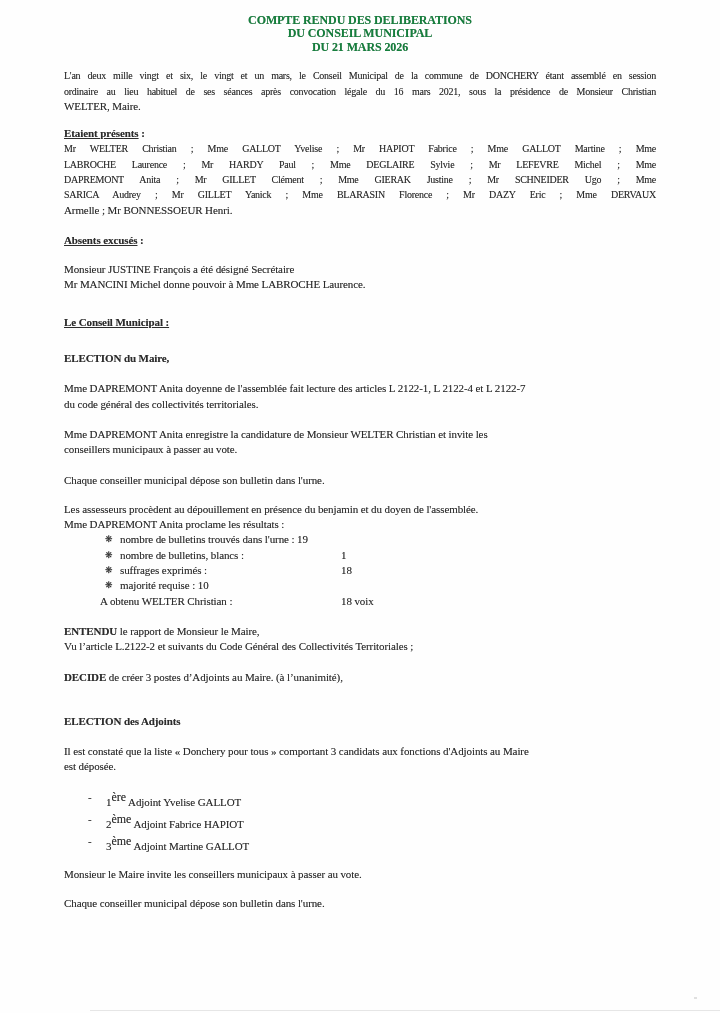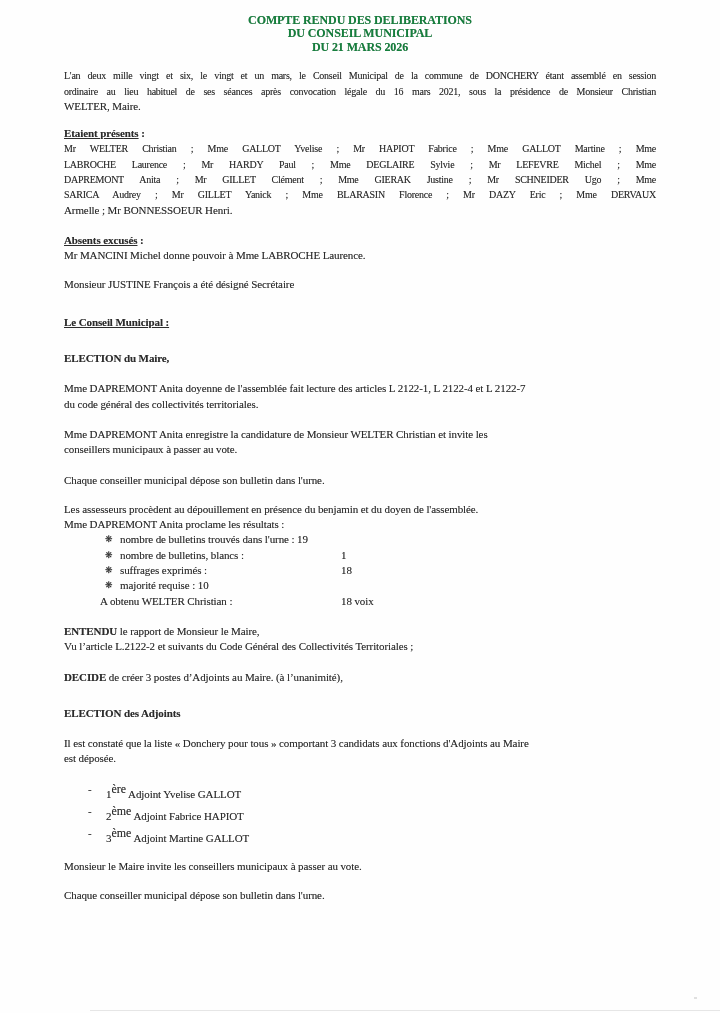--- a/index.html
+++ b/index.html
@@ -38,21 +38,21 @@
     letter-spacing:-0.25px;
   }
   .heading{font-weight:bold;}
   .heading .u{text-decoration:underline;text-align:center;}
   b{font-weight:bold;}
   .mt6{margin-top:6px;}
   .mt12{margin-top:12px;}
   .mt14{margin-top:14px;}
   .mt15{margin-top:15px;}
   .mt17{margin-top:21px;}
-  .mt21{margin-top:21px;}
+  .mt21{margin-top:29px;}
   .mt29{margin-top:22px;}
   .ballot-row{position:relative;padding-left:56px;}
   .ballot-bullet{
     position:absolute;left:41px;top:0;
     font-family:"DejaVu Sans",sans-serif;
     font-size:9px;
   }
   .ballot-value{position:absolute;left:277px;top:0;}
   .result-row{position:relative;padding-left:36px;}
   .adjoint-row{
@@ -95,23 +95,23 @@
     <div class="heading mt12"><span class="u">Etaient présents</span><span> :</span></div>
     <div>
       <div class="line jline">Mr WELTER Christian ; Mme GALLOT Yvelise ; Mr HAPIOT Fabrice ; Mme GALLOT Martine ; Mme</div>
       <div class="line jline">LABROCHE Laurence ; Mr HARDY Paul ; Mme DEGLAIRE Sylvie ; Mr LEFEVRE Michel ; Mme</div>
       <div class="line jline">DAPREMONT Anita ; Mr GILLET Clément ; Mme GIERAK Justine ; Mr SCHNEIDER Ugo ; Mme</div>
       <div class="line jline">SARICA Audrey ; Mr GILLET Yanick ; Mme BLARASIN Florence ; Mr DAZY Eric ; Mme DERVAUX</div>
       <div class="line">Armelle ; Mr BONNESSOEUR Henri.</div>
     </div>
 
     <div class="heading mt15"><span class="u">Absents excusés</span><span> :</span></div>
+    <div class="line mt14">Monsieur JUSTINE François a été désigné Secrétaire</div>
+
     <div class="line">Mr MANCINI Michel donne pouvoir à Mme LABROCHE Laurence.</div>
-
-    <div class="line mt14">Monsieur JUSTINE François a été désigné Secrétaire</div>
 
     <div class="heading mt29"><span class="u">Le Conseil Municipal :</span></div>
 
     <div class="heading mt17">ELECTION du Maire,</div>
 
     <div class="mt15">
       <div class="line">Mme DAPREMONT Anita doyenne de l'assemblée fait lecture des articles L 2122-1, L 2122-4 et L 2122-7</div>
       <div class="line">du code général des collectivités territoriales.</div>
     </div>
 

